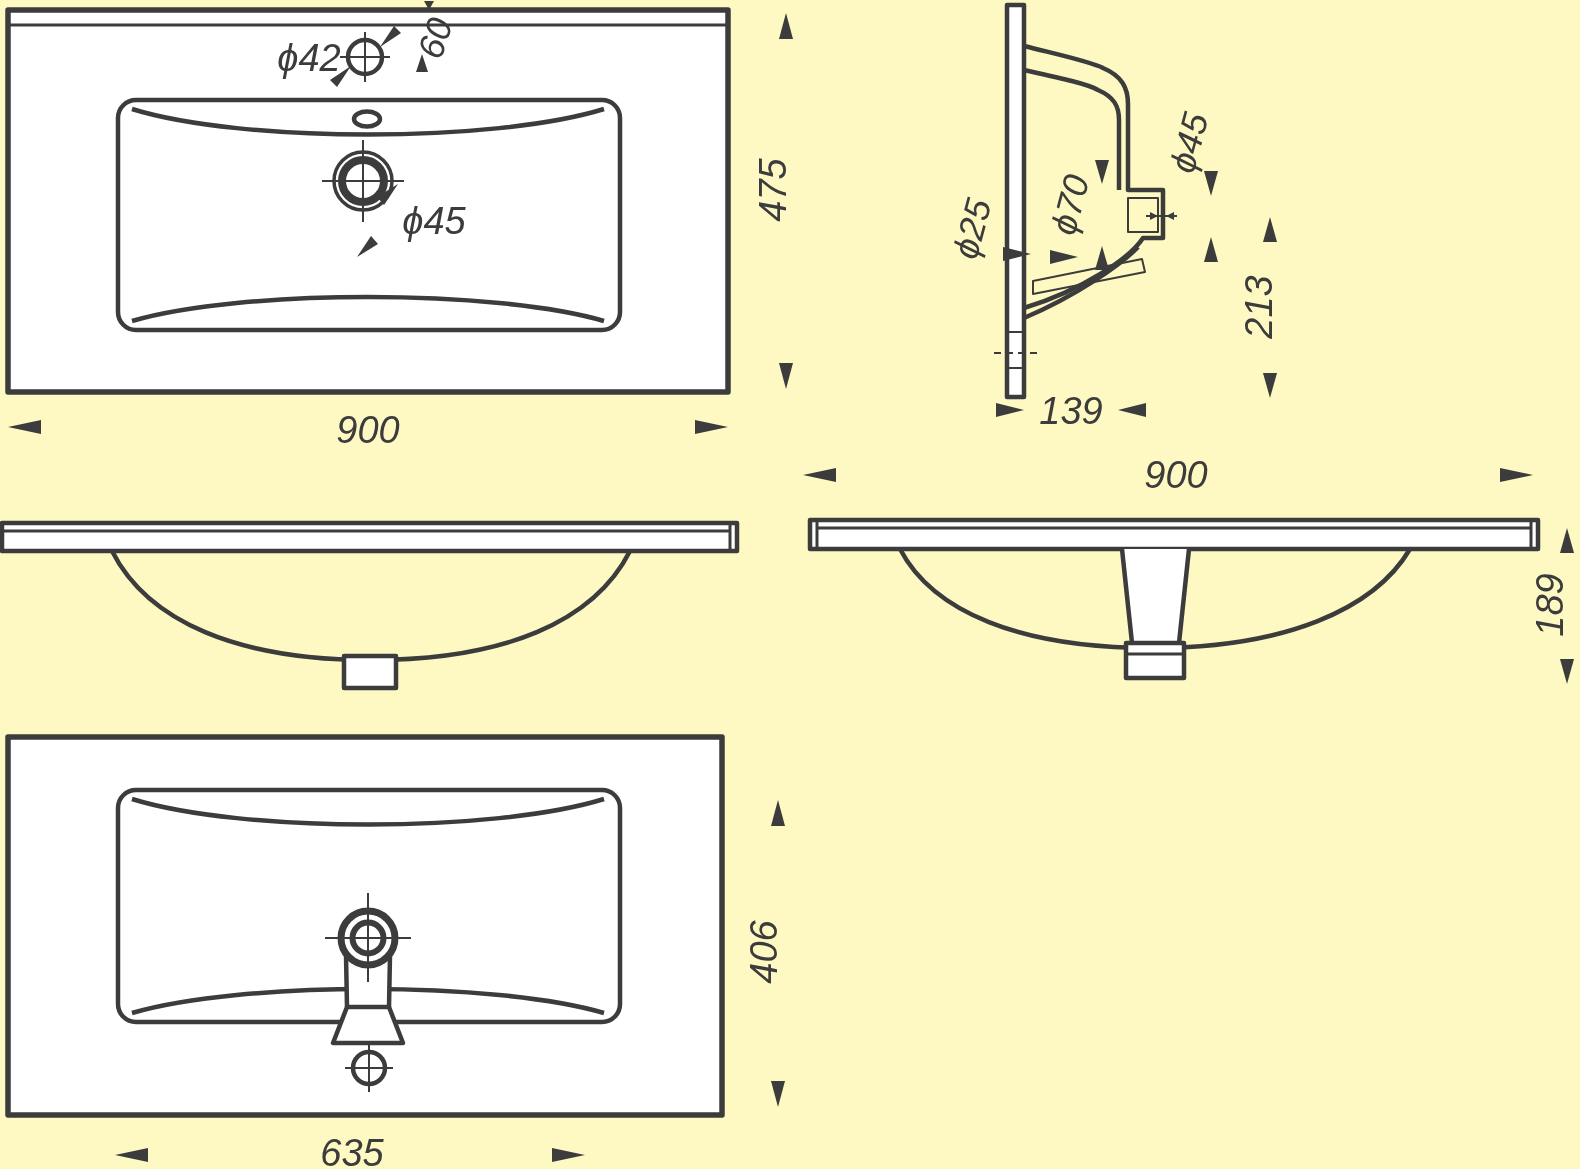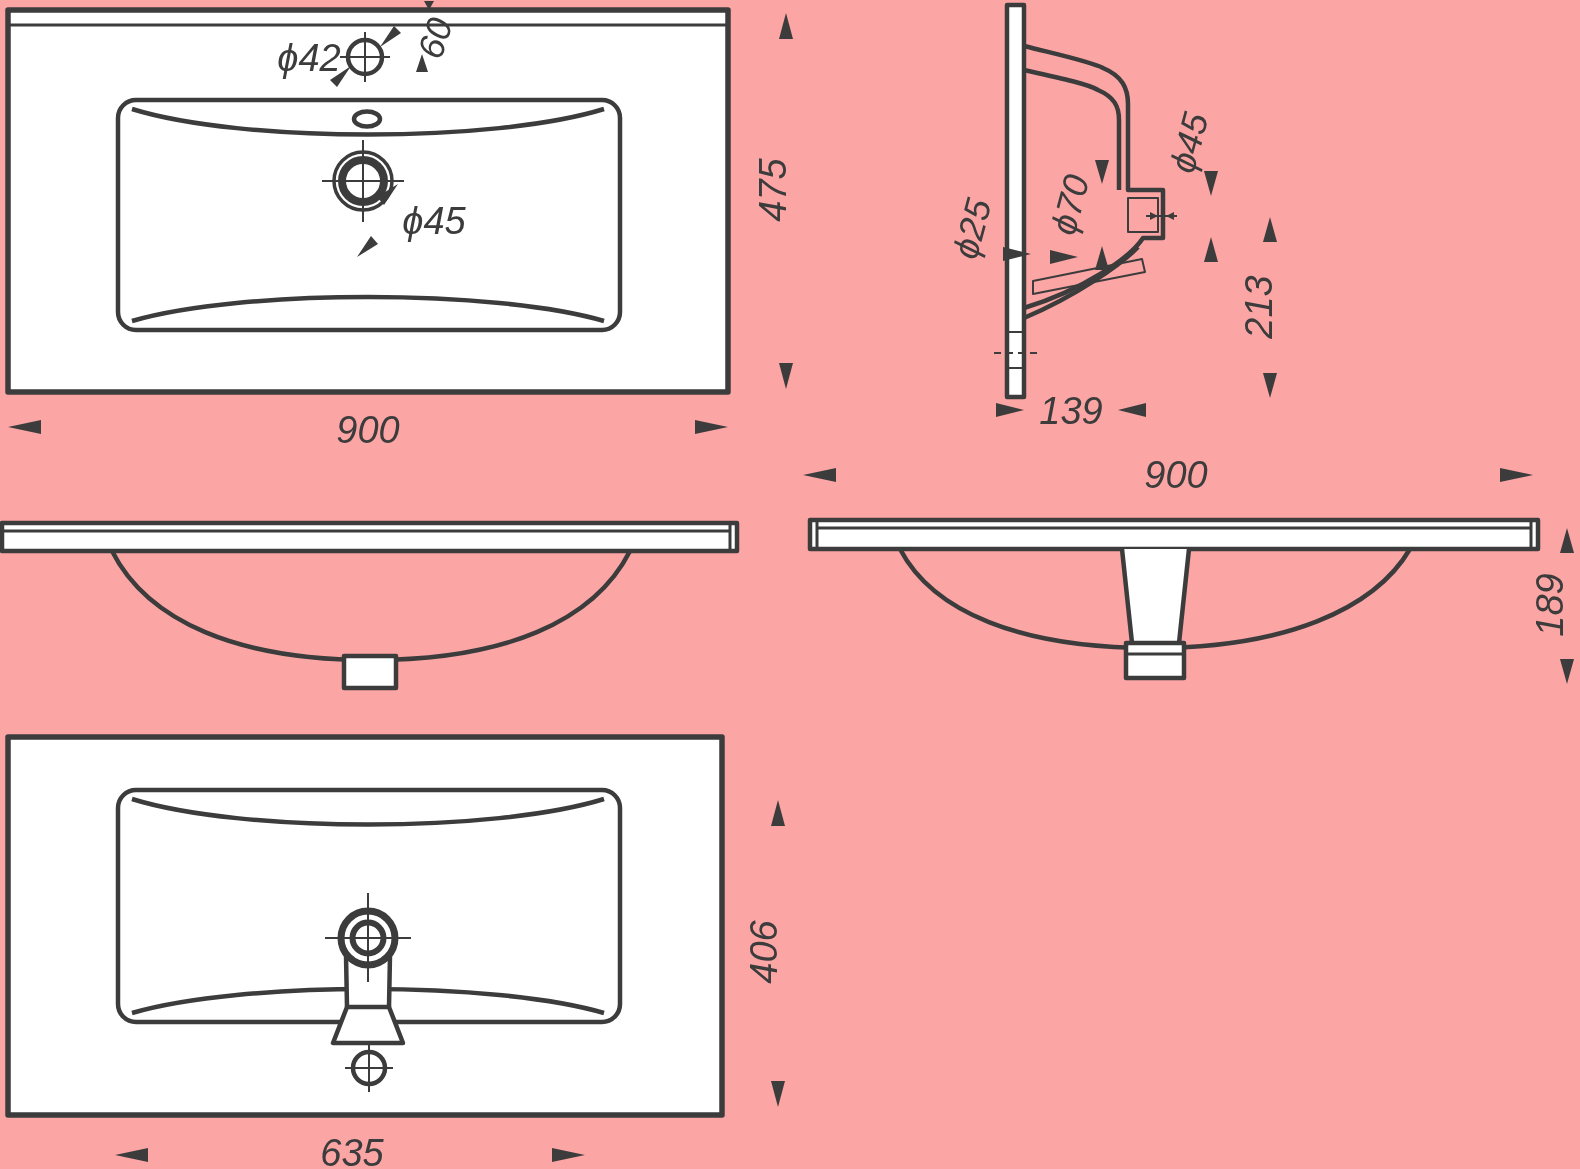--- a/index.html
+++ b/index.html
@@ -1,16 +1,16 @@
 <!DOCTYPE html>
 <html><head>
 <meta charset="utf-8">
 <style>
   html,body{margin:0;padding:0;background:#ffffff;}
-  .stage{position:relative;width:1580px;height:1169px;background:#fca5a5;overflow:hidden;}
+  .stage{position:relative;width:1580px;height:1169px;background:#fef9c3;overflow:hidden;}
   svg{display:block}
   .ln{fill:none;stroke:#3c3c3c;stroke-linecap:butt;stroke-linejoin:round;}
   .thick{stroke-width:4.5px;}
   .xthick{stroke-width:5.5px;}
   .mid{stroke-width:3px;}
   .thin{stroke-width:2px;}
   .ring8{stroke-width:8px;}
   .ring7{stroke-width:7px;}
   .ring6{stroke-width:6px;}
   .r35{stroke-width:3.5px;}

